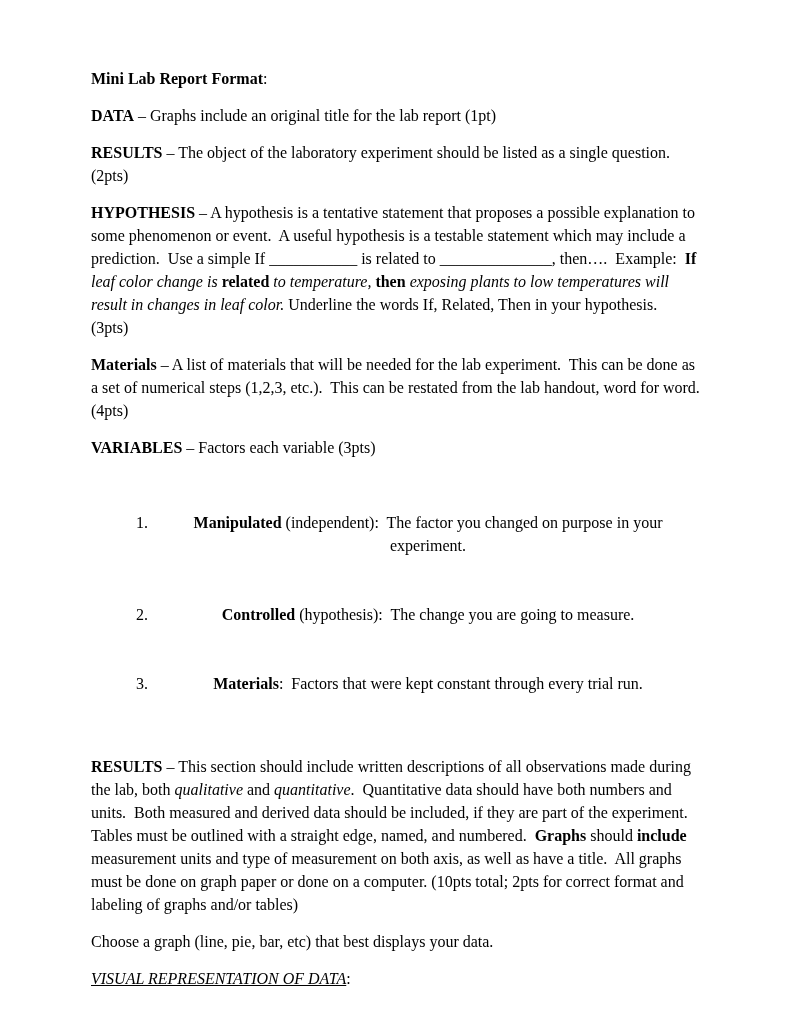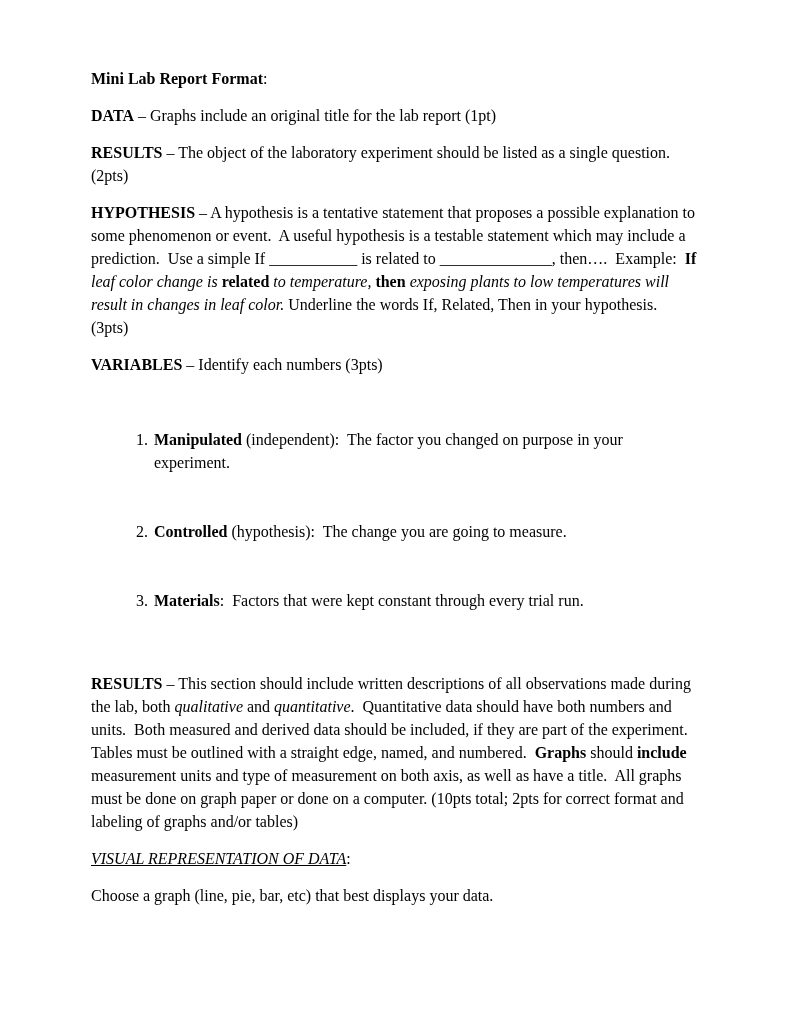--- a/index.html
+++ b/index.html
@@ -10,54 +10,55 @@
     background: #ffffff;
     color: #000000;
     padding: 53px 89px 0 91px;
     font-family: "Liberation Serif", serif;
     font-size: 16px;
     line-height: 23px;
     overflow: hidden;
   }
   p.para { margin: 14px 0 6px 0; white-space: pre-wrap; }
   p.para.heading-space { margin-bottom: 13px; }
-  ol.numlist { margin: 0 0 6px 0; padding-left: 61px; white-space: pre-wrap; }
+  ol.numlist { margin: 0 0 6px 0; padding-left: 61px; white-space: pre-wrap; text-align: center; }
   ol.numlist li { margin: 0; padding-left: 2px; }
   .b { font-weight: bold; }
   .i { font-style: italic; }
   .u { text-decoration: underline; }
 </style>
 </head>
 <body>
 
 <div class="page">
 
   <p class="para heading-space"><span class="b">Mini Lab Report Format</span><span>:</span></p>
 
   <p class="para"><span class="b">DATA</span><span> – Graphs include an original title for the lab report (1pt)</span></p>
 
   <p class="para"><span class="b">RESULTS</span><span> – The object of the laboratory experiment should be listed as a single question.  (2pts)</span></p>
 
   <p class="para"><span class="b">HYPOTHESIS</span><span> – A hypothesis is a tentative statement that proposes a possible explanation to some phenomenon or event.  A useful hypothesis is a testable statement which may include a prediction.  Use a simple If ___________ is related to ______________, then….  Example:  </span><span class="b">If</span><span class="i"> leaf color change is </span><span class="b">related</span><span class="i"> to temperature, </span><span class="b">then</span><span class="i"> exposing plants to low temperatures will result in changes in leaf color.</span><span> Underline the words If, Related, Then in your hypothesis.  (3pts)</span></p>
 
+  <p class="para"><span class="b">Materials</span><span> – A list of materials that will be needed for the lab experiment.  This can be done as a set of numerical steps (1,2,3, etc.).  This can be restated from the lab handout, word for word.  (4pts)</span></p>
 
 
-  <p class="para"><span class="b">VARIABLES</span><span> – Identify each numbers (3pts)</span></p>
+  <p class="para"><span class="b">VARIABLES</span><span> – Factors each variable (3pts)</span></p>
 
   <ol class="numlist">
     <li><span class="b">Manipulated</span><span> (independent):  The factor you changed on purpose in your experiment.</span></li>
     <li><span class="b">Controlled</span><span> (hypothesis):  The change you are going to measure.</span></li>
     <li><span class="b">Materials</span><span>:  Factors that were kept constant through every trial run.</span></li>
   </ol>
 
   <p class="para"><span class="b">RESULTS</span><span> – This section should include written descriptions of all observations made during the lab, both </span><span class="i">qualitative</span><span> and </span><span class="i">quantitative</span><span>.  Quantitative data should have both numbers and units.  Both measured and derived data should be included, if they are part of the experiment.  Tables must be outlined with a straight edge, named, and numbered.  </span><span class="b">Graphs</span><span> should </span><span class="b">include</span><span> measurement units and type of measurement on both axis, as well as have a title.  All graphs must be done on graph paper or done on a computer. (10pts total; 2pts for correct format and labeling of graphs and/or tables)</span></p>
 
+  <p class="para"><span>Choose a graph (line, pie, bar, etc) that best displays your data.</span></p>
+
   <p class="para"><span class="i u">VISUAL REPRESENTATION OF DATA</span><span>:</span></p>
-
-  <p class="para"><span>Choose a graph (line, pie, bar, etc) that best displays your data.</span></p>
 
   <ol class="numlist">
     
     
     
     
     
   </ol>
 
 </div>

